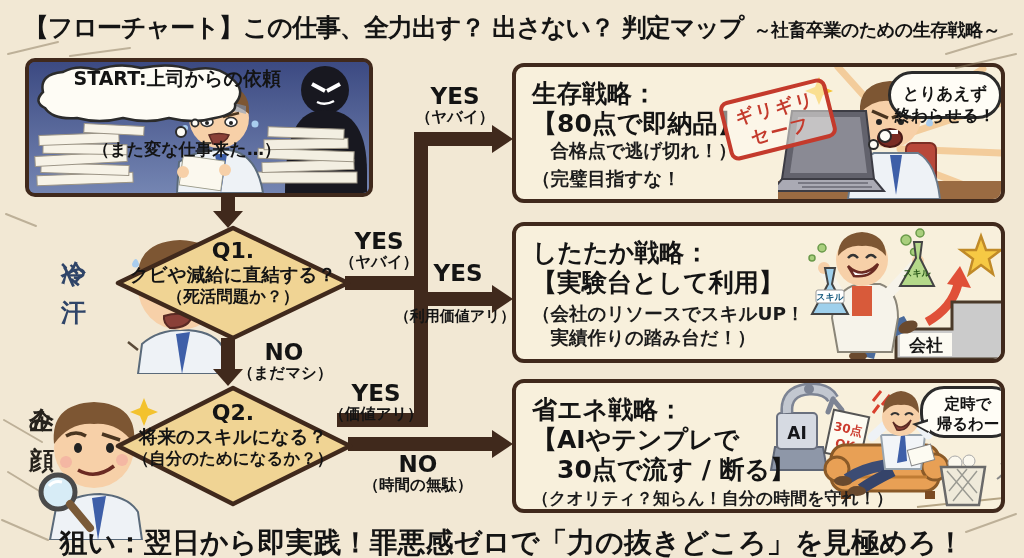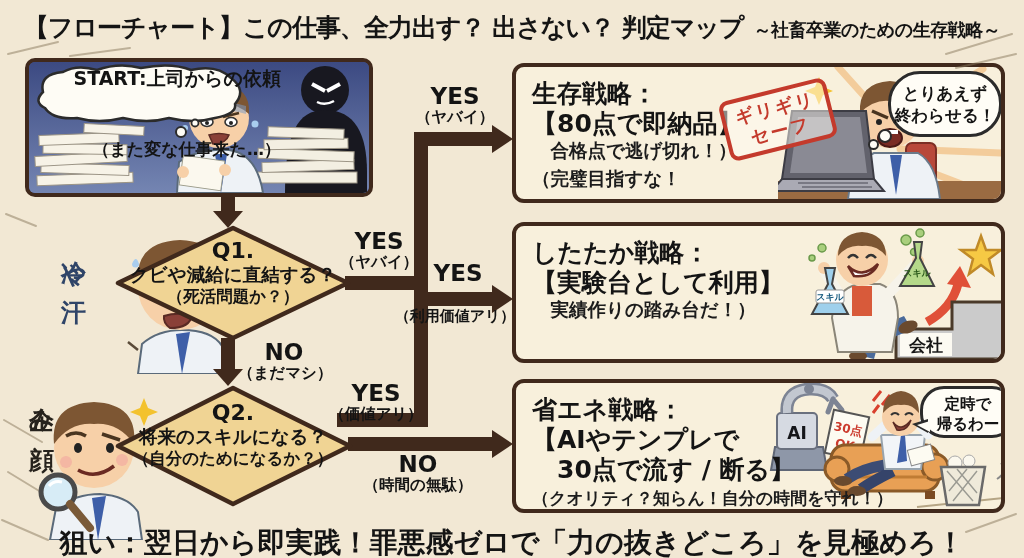--- a/index.html
+++ b/index.html
@@ -27,21 +27,21 @@
   .otext{position:absolute;left:16px;top:12px;z-index:3;}
   .s-title{font-size:25px;font-weight:900;line-height:1.2;display:block;}
   .s-note{font-size:18.5px;font-weight:800;line-height:1.3;display:block;color:#1c1c1c;}
   .o3 .s-note{font-size:17px;}
   
   .stamp{position:absolute;left:207px;top:22px;transform:rotate(-14deg);border:4px solid #c43a2c;
          border-radius:9px;color:#c43a2c;font-weight:900;font-size:18px;line-height:1.25;
          padding:4px 10px;text-align:center;background:rgba(255,252,244,.5);letter-spacing:2px;z-index:4;}
   .thought{position:absolute;background:#fffdf6;border:3px solid #2b2b2b;text-align:center;
            font-weight:900;z-index:4;box-sizing:border-box;}
-  .bub1{left:372px;top:4px;width:114px;height:66px;border-radius:32px;font-size:16.5px;
+  .bub1{left:372px;top:4px;width:114px;height:48px;border-radius:32px;font-size:16.5px;
         line-height:1.35;padding-top:9px;}
   .bub3{left:404px;top:3px;width:96px;height:52px;border-radius:24px;font-size:15.5px;
         line-height:1.3;padding-top:5px;}
   .tailc{position:absolute;background:#fffdf6;border:2px solid #2b2b2b;border-radius:50%;z-index:4;}
   .tri{position:absolute;width:0;height:0;z-index:4;}
   
   .dia-text{position:absolute;text-align:center;line-height:1.0;z-index:3;}
   .dia-id{font-size:22px;font-weight:900;display:block;margin-bottom:4px;}
   .dia-q{font-size:18.5px;font-weight:900;display:block;margin-bottom:4px;}
   .dia-n{font-size:16.5px;font-weight:800;display:block;}
@@ -331,20 +331,21 @@
         <text x="36" y="74" text-anchor="middle" font-size="9" font-weight="bold" fill="#15597e">スキル</text>
       </g>
       <g>
         <polygon points="120,16 128,16 126,32 140,60 106,60 122,32" fill="#b5d98a" stroke="#444" stroke-width="2"></polygon>
         <text x="123" y="50" text-anchor="middle" font-size="9" font-weight="bold" fill="#2a5a1a">スキル</text>
       </g>
     </svg>
     <div class="otext">
       <span class="s-title">したたか戦略：</span>
       <span class="s-title">【実験台として利用】</span>
+      <span class="s-note" style="margin-top:4px">（会社のリソースでスキルUP！</span>
       <span class="s-note">　実績作りの踏み台だ！）</span>
     </div>
   </div>
 
   <div class="panel outcome o3">
     <svg class="abs" style="left:253px;top:0" width="244" height="126" viewBox="0 0 244 126">
       <path d="M148,124 L244,114" stroke="#b5a585" stroke-width="2" fill="none"></path>
       <g>
         <polygon points="2,87 58,87 54,64 6,64" fill="#8e97a8" stroke="#5f6675" stroke-width="2"></polygon>
         <rect x="8" y="30" width="40" height="36" rx="4" fill="#d6dae2" stroke="#6a707e" stroke-width="2"></rect>

